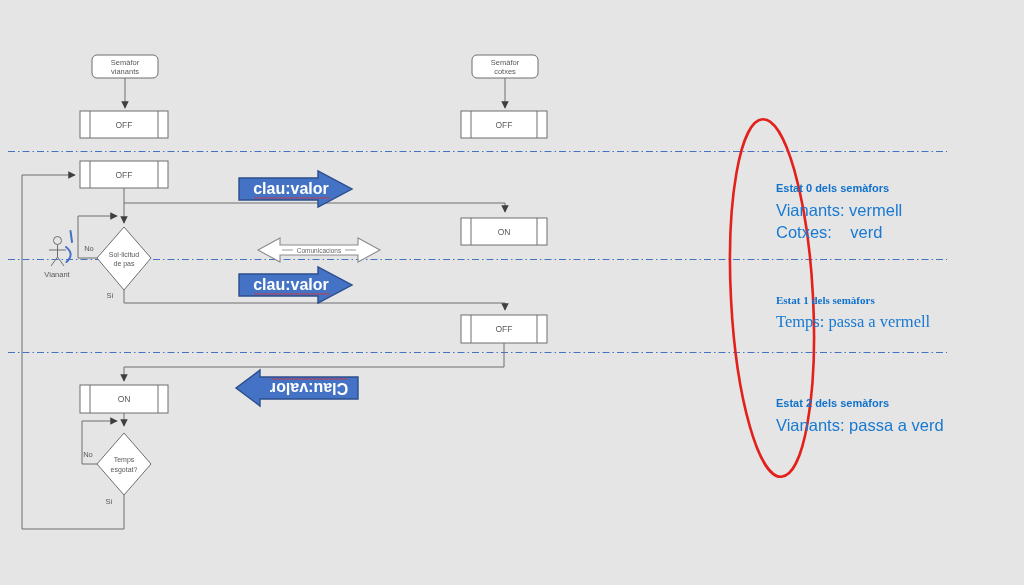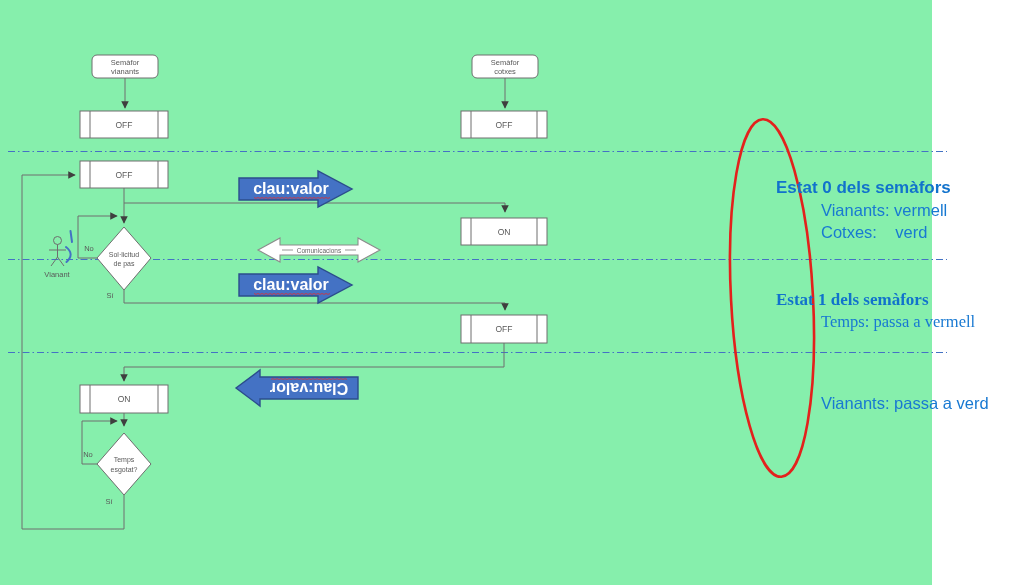--- a/index.html
+++ b/index.html
@@ -1,26 +1,26 @@
 <!DOCTYPE html>
 <html><head>
 <meta charset="utf-8">
 <style>
   html,body{margin:0;padding:0;}
   body{width:1024px;height:585px;background:#ffffff;overflow:hidden;
        font-family:"Liberation Sans",sans-serif;}
-  .stage{position:relative;width:932px;height:585px;background:#86efac;}
+  .stage{position:relative;width:1024px;height:585px;background:#e5e5e5;}
   svg{position:absolute;left:0;top:0;}
   svg text{font-family:"Liberation Sans",sans-serif;}
   .ann-title{position:absolute;left:744px;top:72px;font-size:20px;color:#1878d2;
              white-space:pre;}
   .state-block{position:absolute;left:776px;}
-  .state-heading{font-size:17px;font-weight:bold;color:#1172cc;line-height:22px;
+  .state-heading{font-size:11px;font-weight:bold;color:#1172cc;line-height:22px;
                  white-space:pre;}
-  .state-line{font-size:16.5px;color:#1879d2;line-height:22px;white-space:pre;margin-left:45px;}
+  .state-line{font-size:16.5px;color:#1879d2;line-height:22px;white-space:pre;}
   .b0{top:177px;} .b1{top:289px;font-family:Liberation Serif, serif;} .b2{top:392px;}
 </style>
 </head>
 <body>
 
 <div class="stage">
 
 <svg width="1024" height="585" viewBox="0 0 1024 585">
   <defs>
     <marker id="ah" viewBox="0 0 10 10" refX="9" refY="5" markerWidth="7.5" markerHeight="7.5" orient="auto-start-reverse">
@@ -160,16 +160,17 @@
   <div class="state-line">Vianants: vermell</div>
   <div class="state-line">Cotxes:    verd</div>
 </div>
 
 <div class="state-block b1">
   <div class="state-heading">Estat 1 dels semàfors</div>
   <div class="state-line">Temps: passa a vermell</div>
 </div>
 
 <div class="state-block b2">
+  <div class="state-heading">Estat 2 dels semàfors</div>
   <div class="state-line">Vianants: passa a verd</div>
 </div>
 
 </div>
 
 </body></html>

